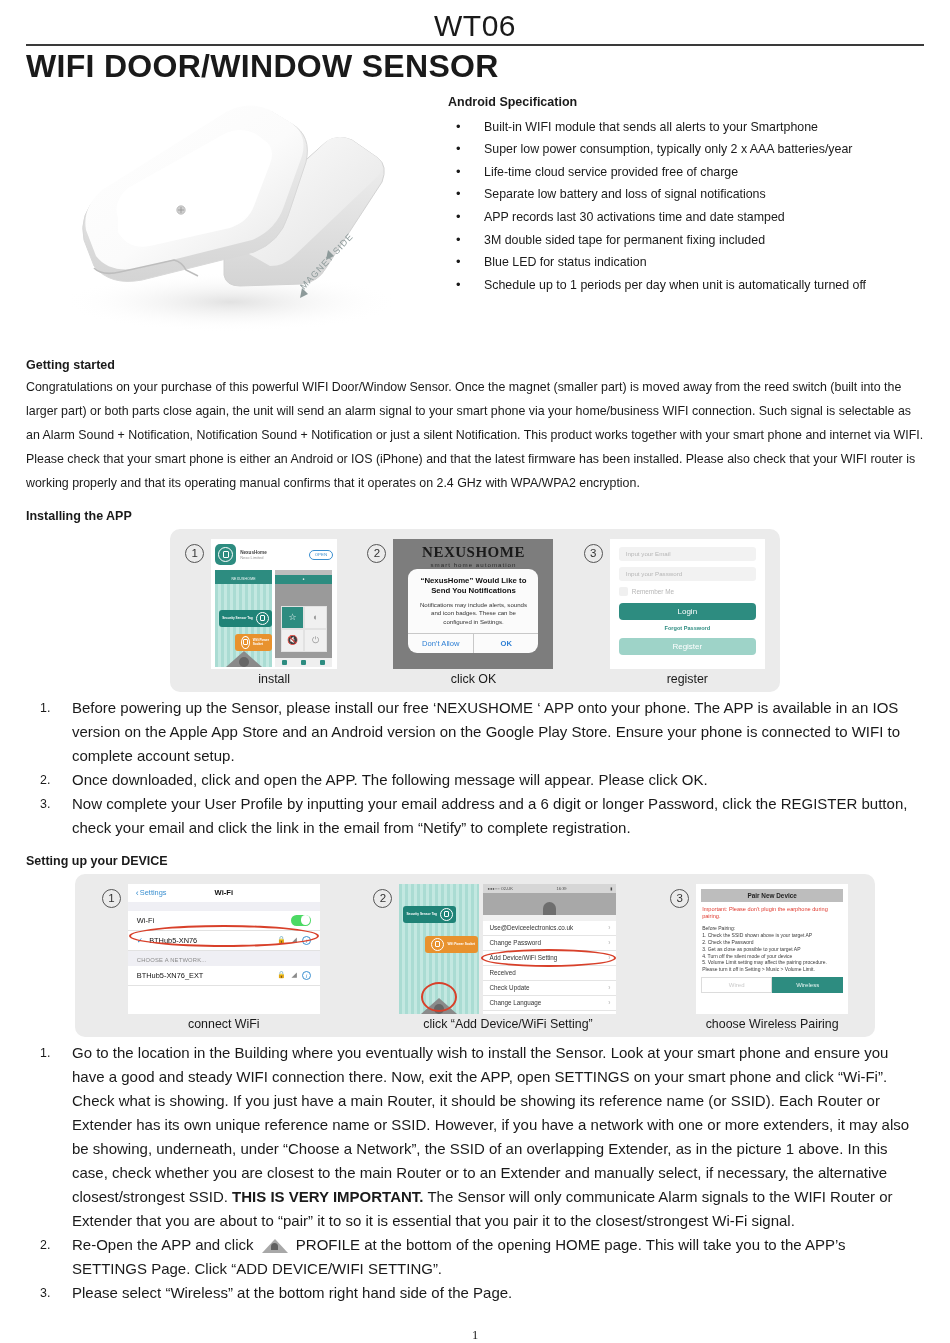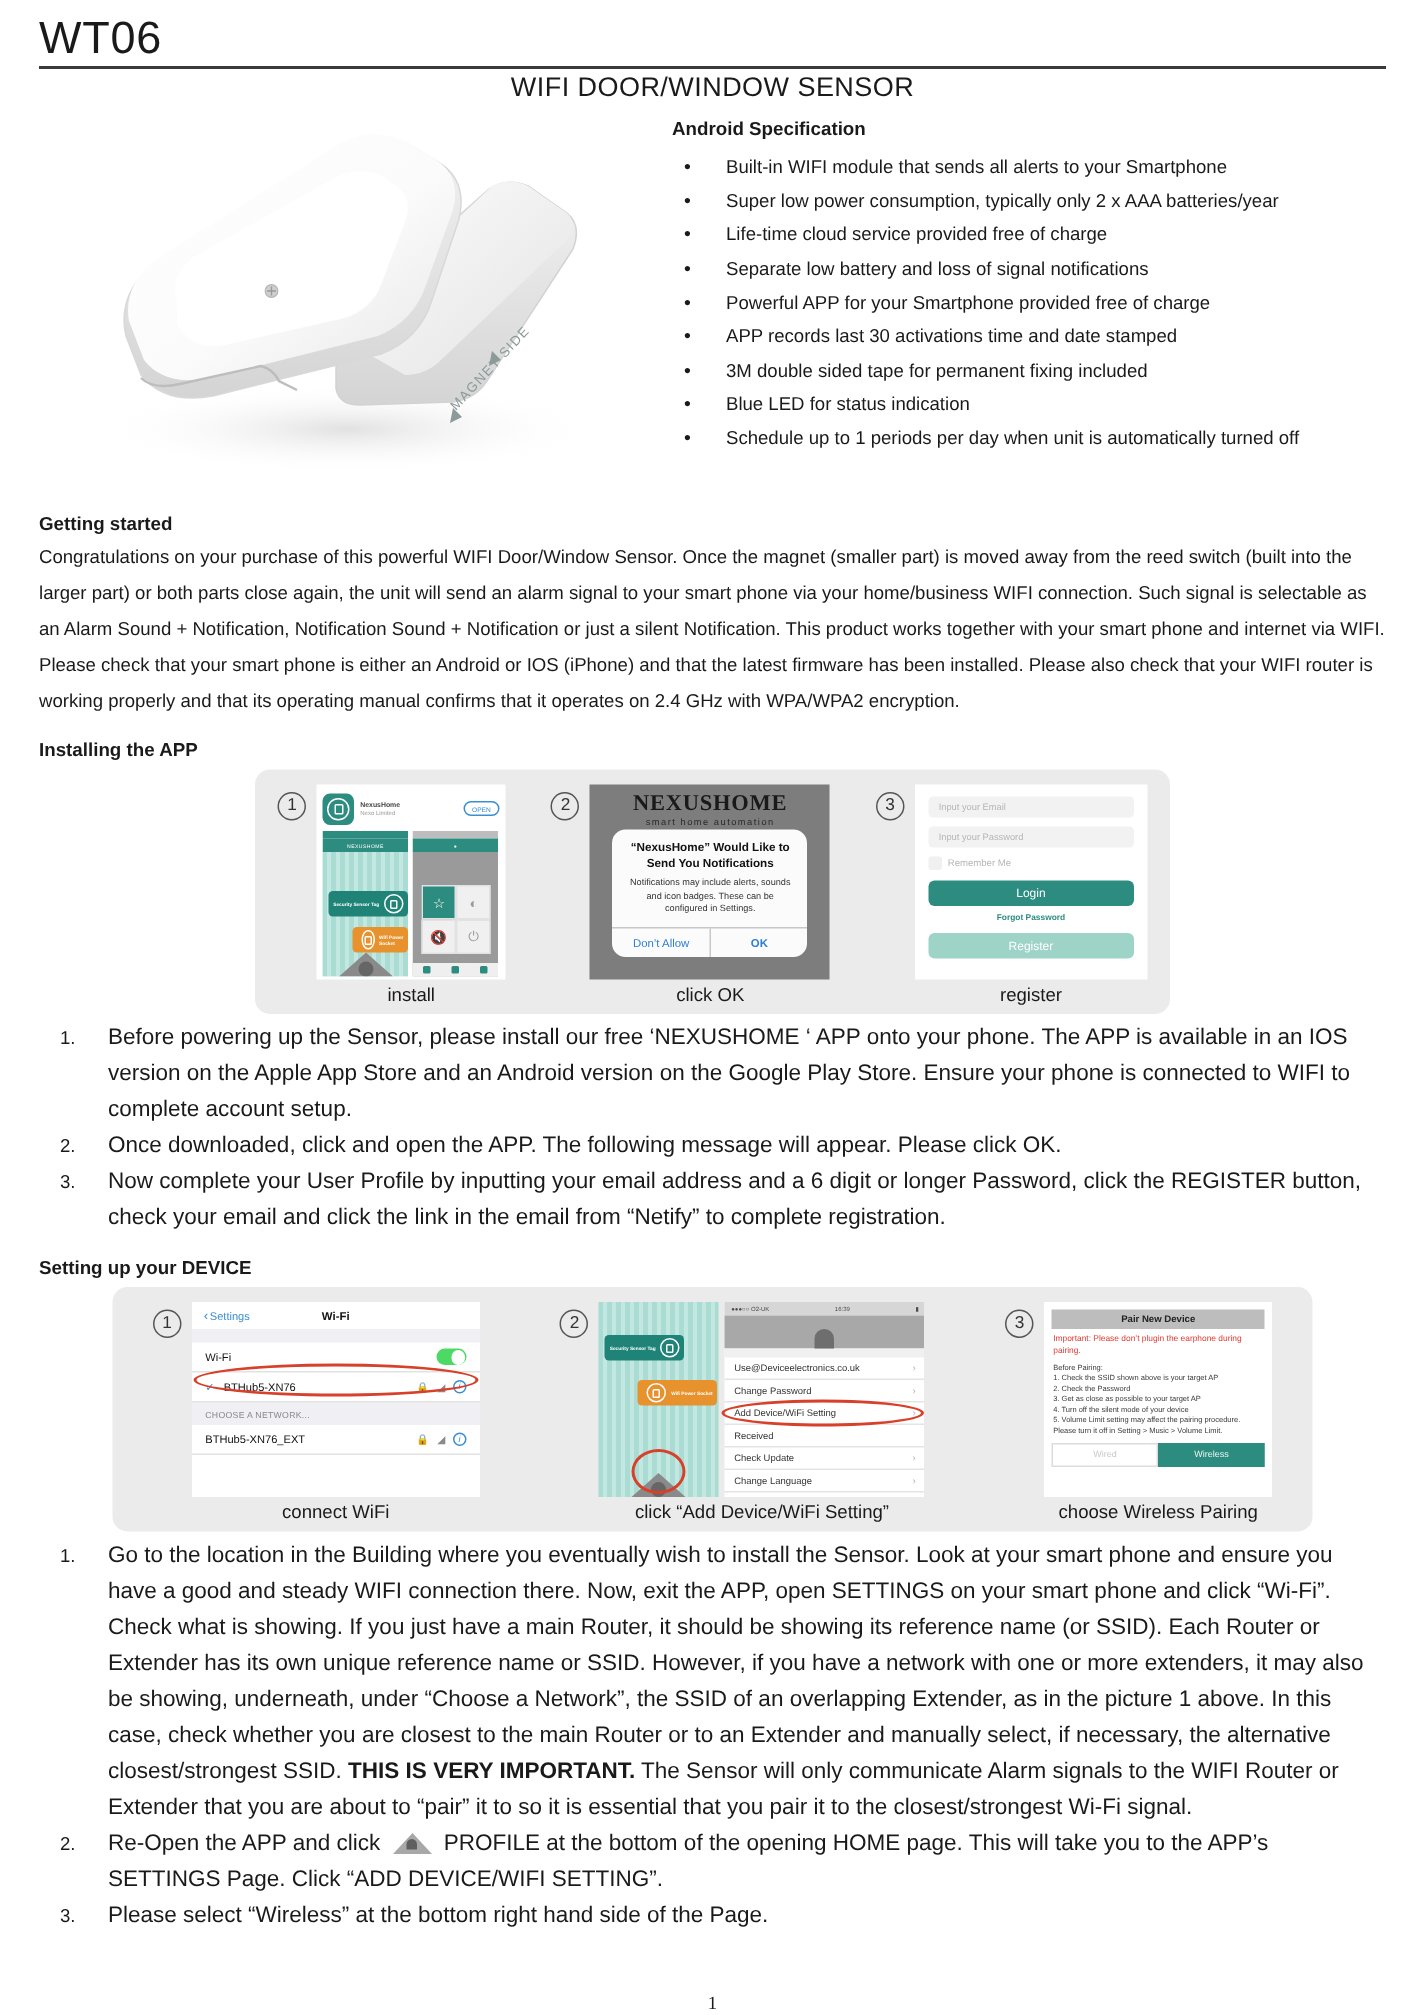--- a/index.html
+++ b/index.html
@@ -9,26 +9,26 @@
     background:#ffffff;
     font-family: "Liberation Sans", sans-serif;
     color:#1a1a1a;
     position:relative;
     overflow:hidden;
   }
   .page { position:relative; width:950px; height:1343px; padding:0 26px; }
 
   
   .doc-title {
-    text-align:left; font-size:30px; font-weight:400;
+    text-align:center; font-size:30px; font-weight:400;
     letter-spacing:.5px; line-height:1.05; margin:10px 0 0 0;
   }
   .title-rule { height:2px; background:#3a3a3a; margin:2px 0 0 0; }
   .doc-subtitle {
-    text-align:center; font-size:18px; font-weight:400;
+    text-align:left; font-size:32px; font-weight:700;
     letter-spacing:.3px; margin:3px 0 0 0; line-height:1.1;
   }
 
   
   .hero { display:flex; margin-top:6px; }
   .hero-img { width:410px; height:258px; position:relative; flex:0 0 410px; }
   .spec { flex:1; padding-left:12px; padding-top:5px; }
   .spec h3 { font-size:12.5px; font-weight:bold; margin:0 0 7px 0; }
   .spec ul { list-style:none; margin:0; padding:0; }
   .spec li {
@@ -269,21 +269,20 @@
       </svg>
     </div>
 
     <div class="spec">
       <h3>Android Specification</h3>
       <ul>
         <li>Built-in WIFI module that sends all alerts to your Smartphone</li>
         <li>Super low power consumption, typically only 2 x AAA batteries/year</li>
         <li>Life-time cloud service provided free of charge</li>
         <li>Separate low battery and loss of signal notifications</li>
-        <li>Powerful APP for your Smartphone provided free of charge</li>
         <li>APP records last 30 activations time and date stamped</li>
         <li>3M double sided tape for permanent fixing included</li>
         <li>Blue LED for status indication</li>
         <li>Schedule up to 1 periods per day when unit is automatically turned off</li>
       </ul>
     </div>
   </div>
 
   <h4 class="section">Getting started</h4>
   <p class="body">Congratulations on your purchase of this powerful WIFI Door/Window Sensor. Once the magnet (smaller part) is moved away from the reed switch (built into the larger part) or both parts close again, the unit will send an alarm signal to your smart phone via your home/business WIFI connection. Such signal is selectable as an Alarm Sound + Notification, Notification Sound + Notification or just a silent Notification. This product works together with your smart phone and internet via WIFI.  Please check that your smart phone is either an Android or IOS (iPhone) and that the latest firmware has been installed.  Please also check that your WIFI router is working properly and that its operating manual confirms that it operates on 2.4 GHz with WPA/WPA2 encryption.</p>

